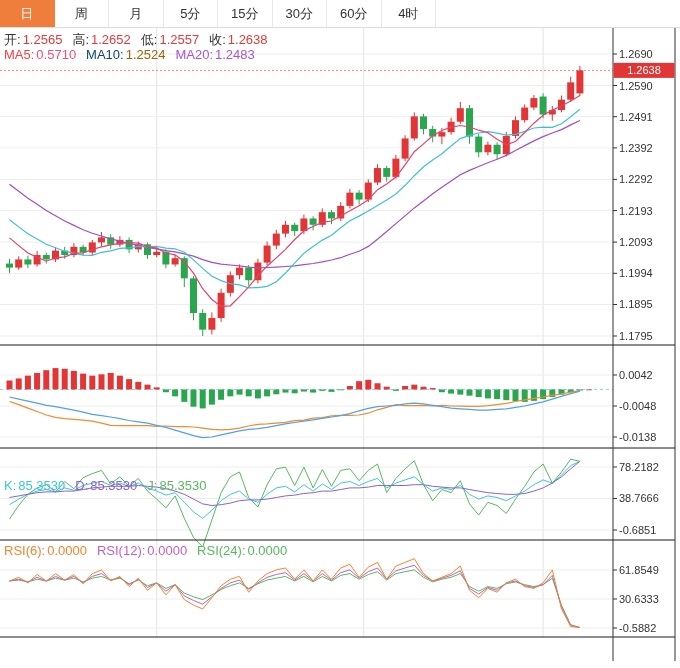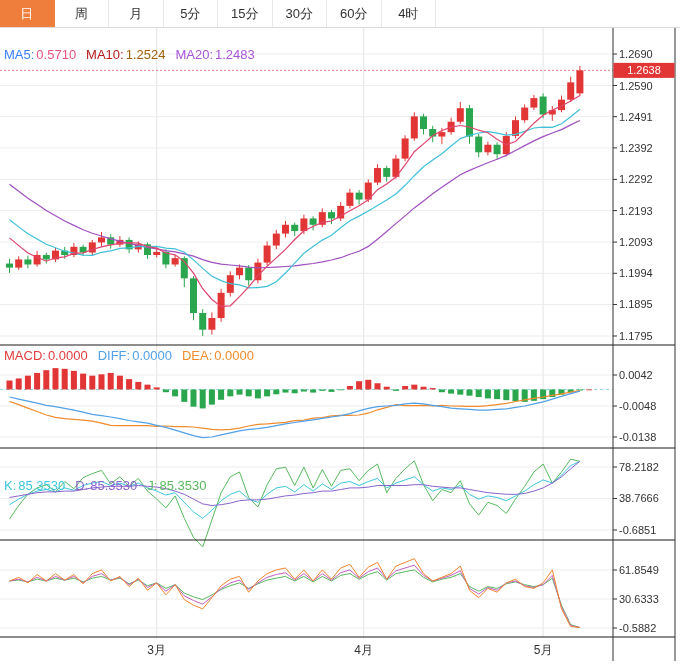--- a/index.html
+++ b/index.html
@@ -299,32 +299,30 @@
       <line x1="613" y1="570" x2="617" y2="570" stroke="#333333"></line>
       <text x="619" y="574" font-size="11" fill="#333333">61.8549</text>
       <line x1="613" y1="599.000046442281" x2="617" y2="599.000046442281" stroke="#333333"></line>
       <text x="619" y="603.000046442281" font-size="11" fill="#333333">30.6333</text>
       <line x1="613" y1="628" x2="617" y2="628" stroke="#333333"></line>
       <text x="619" y="632" font-size="11" fill="#333333">-0.5882</text>
       <rect x="613.5" y="62.88435754189905" width="61" height="15" fill="#e23535"></rect>
       <text x="644" y="74.38435754189905" font-size="11" fill="#ffffff" text-anchor="middle">1.2638</text>
     </svg>
 
+  <div class="hdr" style="top:31px;">
+    <span class="lbl">开:</span><span class="red gap">1.2565</span><span class="lbl">高:</span><span class="red gap">1.2652</span><span class="lbl">低:</span><span class="red gap">1.2557</span><span class="lbl">收:</span><span class="red">1.2638</span>
+  </div>
 
   <div class="hdr" style="top:47px;">
-    <span style="color: #3b82f6;">MA5:</span><span class="gap" style="color: rgb(232, 83, 127);">0.5710</span><span style="color: #b91c1c;">MA10:</span><span class="gap" style="color: #a16207;">1.2524</span><span style="color: rgb(168, 85, 216);">MA20:</span><span style="color: rgb(168, 85, 216);">1.2483</span>
+    <span style="color: #ef4444;">MA5:</span><span class="gap" style="color: rgb(232, 83, 127);">0.5710</span><span style="color: #0c4a6e;">MA10:</span><span class="gap" style="color: #a16207;">1.2524</span><span style="color: rgb(168, 85, 216);">MA20:</span><span style="color: rgb(168, 85, 216);">1.2483</span>
   </div>
 
-  <div class="hdr" style="top:348px;">
-    <span style="color: rgb(226, 59, 59);">MACD:</span><span class="gap" style="color: rgb(226, 59, 59);">0.0000</span><span style="color: rgb(82, 160, 232);">DIFF:</span><span class="gap" style="color: rgb(82, 160, 232);">0.0000</span><span style="color: rgb(240, 140, 46);">DEA:</span><span style="color: rgb(240, 140, 46);">0.0000</span>
-  </div>
 
   <div class="hdr" style="top:451px;margin-top:27px;">
     <span style="color: rgb(62, 198, 220);">K:</span><span class="gap" style="color: rgb(62, 198, 220);">85.3530</span><span style="color: rgb(138, 99, 204);">D:</span><span class="gap" style="color: rgb(138, 99, 204);">85.3530</span><span style="color: rgb(88, 185, 95);">J:</span><span style="color: rgb(88, 185, 95);">85.3530</span>
   </div>
 
-
-  <div class="xaxis" id="xaxis">
-      <span class="xlabel" style="left: 156.7px;">3月</span>
-      <span class="xlabel" style="left: 363.7px;">4月</span>
-      <span class="xlabel" style="left: 543.1px;">5月</span>
-    </div>
+  <div class="hdr" style="top:543px;">
+    <span style="color: rgb(240, 134, 45);">RSI(6):</span><span class="gap" style="color: rgb(240, 134, 45);">0.0000</span><span style="color: rgb(196, 95, 196);">RSI(12):</span><span class="gap" style="color: rgb(196, 95, 196);">0.0000</span><span style="color: rgb(88, 185, 95);">RSI(24):</span><span style="color: rgb(88, 185, 95);">0.0000</span>
+  </div>
+
 </div>
 
 </body></html>

